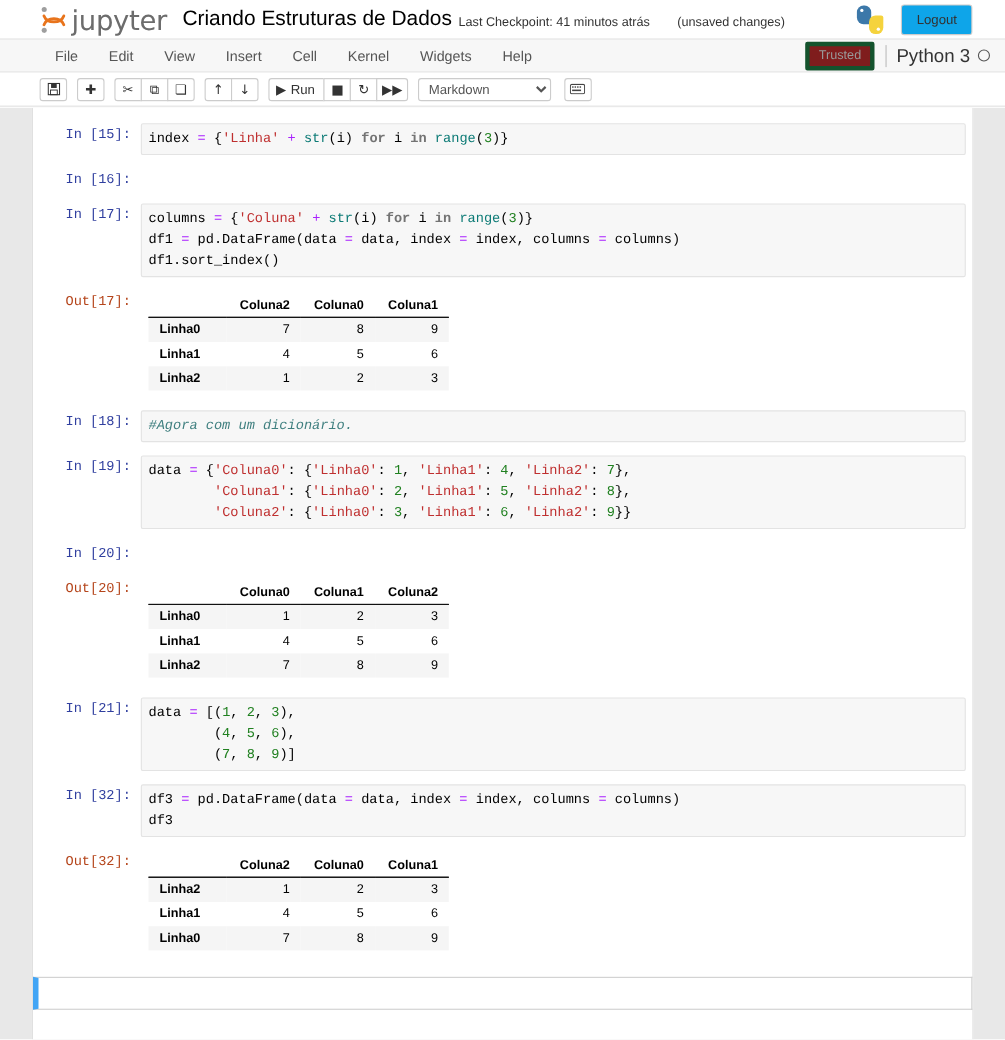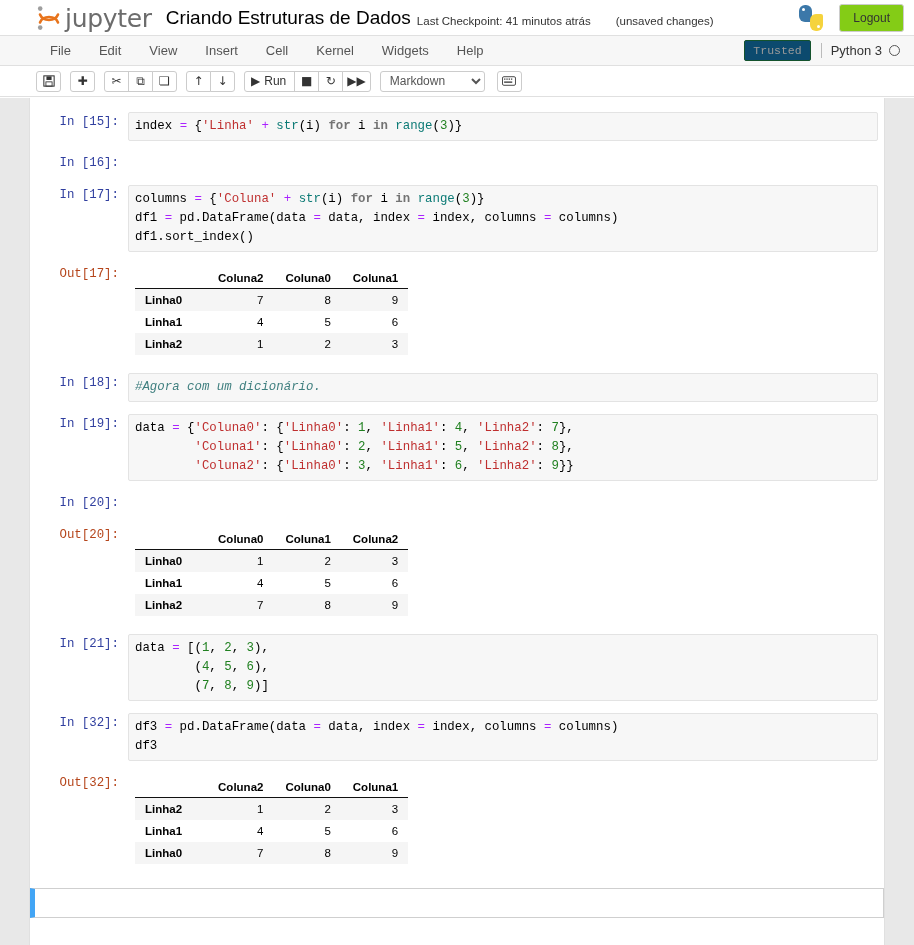--- a/index.html
+++ b/index.html
@@ -15,21 +15,21 @@
     position: relative;
   }
 
   
   #header {
     height: 36px;
     background: #ffffff;
     border-bottom: 1px solid #e0e0e0;
     display: flex;
     align-items: center;
-    padding: 0 10px 0 36px;
+    padding: 0 30px 0 36px;
     box-sizing: border-box;
     position: relative;
   }
   .logo-wrap {
     display: flex;
     align-items: center;
     gap: 3px;
   }
   .logo-mark {
     width: 26px;
@@ -102,21 +102,21 @@
   }
   .py-eye2 {
     position: absolute;
     width: 3px; height: 3px;
     border-radius: 50%;
     background: #fff;
     right: 3px; bottom: 3px;
   }
   .btn-logout {
     border: 1px solid #ccc;
-    background: #84cc16;
+    background: #0ea5e9;
     border-radius: 3px;
     font-size: 12px;
     color: #333;
     padding: 6px 13px;
     font-family: "Liberation Sans", sans-serif;
     cursor: pointer;
   }
 
   
   #menubar {
@@ -137,35 +137,34 @@
   }
   .menubar-right {
     margin-left: auto;
     display: flex;
     align-items: center;
     gap: 10px;
   }
   .trusted {
     font-size: 11.5px;
     color: #999;
-    border: 1px solid #14532d;
-    background: #0c4a6e;
+    border: 4px solid #14532d;
+    background: #7f1d1d;
     border-radius: 2px;
     padding: 3px 8px;
-    font-family: Liberation Mono, monospace;
   }
   .kernel-ind {
     display: flex;
     align-items: center;
     gap: 7px;
     border-left: 1px solid #bbb;
     padding-left: 9px;
   }
   .kernel-name {
-    font-size: 13px;
+    font-size: 17px;
     color: #333;
   }
   .kernel-dot {
     width: 11px;
     height: 11px;
     border: 1.6px solid #555;
     border-radius: 50%;
     box-sizing: border-box;
   }
 
@@ -207,21 +206,21 @@
   .tb-run {
     padding: 0 8px 0 6px;
     gap: 4px;
     font-family: "Liberation Sans", sans-serif;
     font-size: 12px;
   }
   .tb-select {
     border: 1px solid #ccc;
     border-radius: 3px;
     height: 21px;
-    width: 105px;
+    width: 121px;
     font-size: 12px;
     color: #555;
     background: #fff;
     padding-left: 5px;
     font-family: "Liberation Sans", sans-serif;
     margin-right: 12px;
   }
   .glyph { font-family: "DejaVu Sans", sans-serif; line-height: 1; }
 
   

